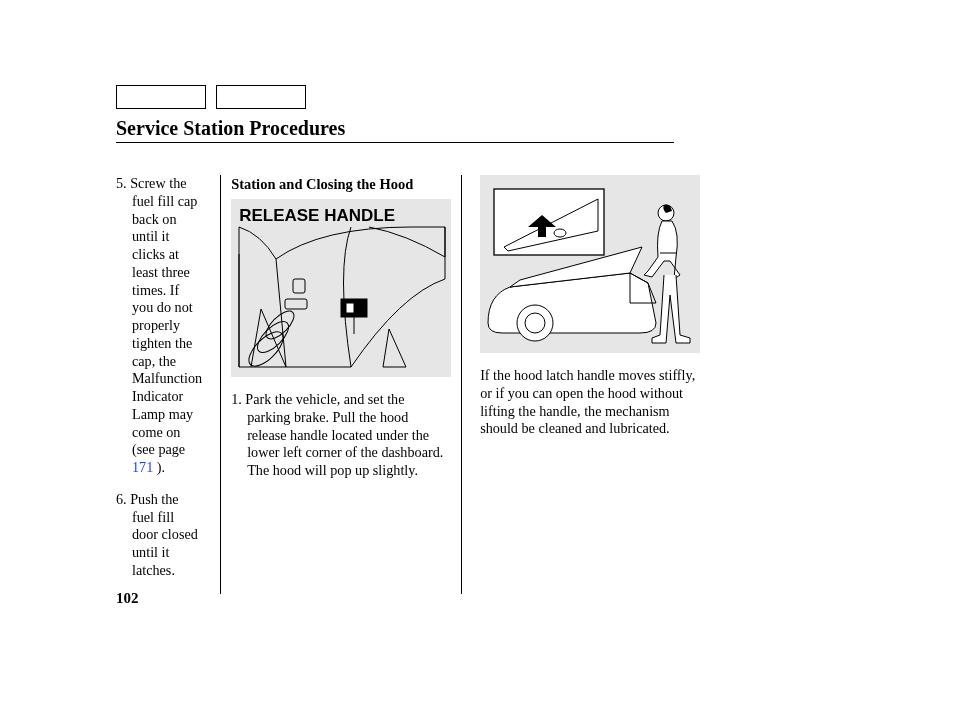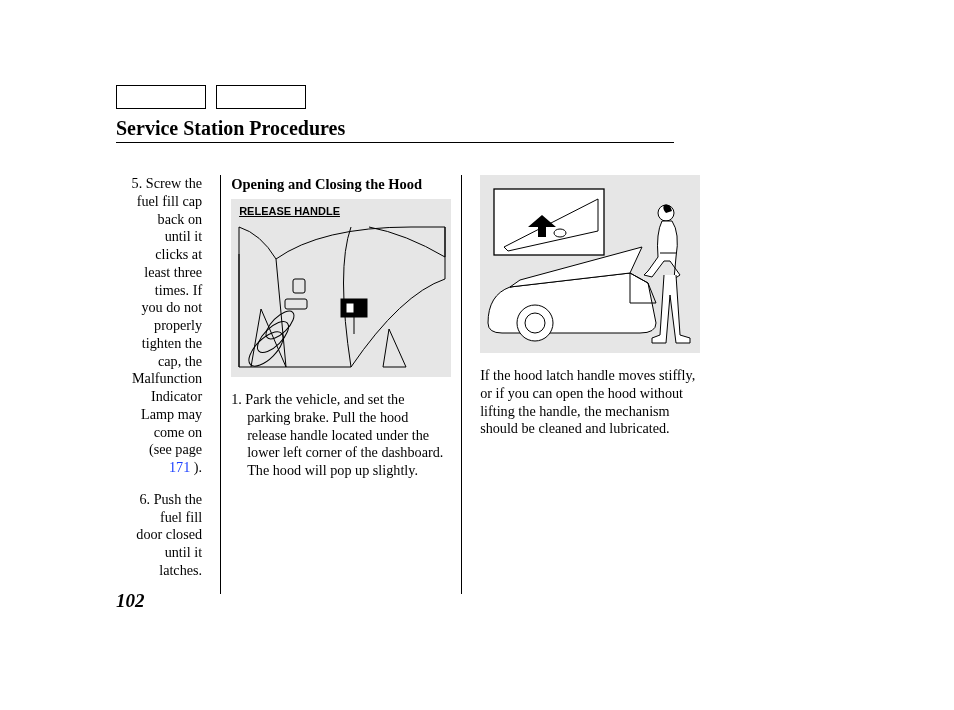--- a/index.html
+++ b/index.html
@@ -39,21 +39,21 @@
     margin: 0 0 32px 0;
   }
   .columns {
     display: flex;
     gap: 0;
   }
   .col {
     font-size: 14.2px;
     line-height: 1.25;
   }
-  .col1 { width: 238px; padding-right: 18px; text-align: right; }
+  .col1 { width: 238px; padding-right: 18px; }
   .col2 { width: 240px; padding-left: 10px; padding-right: 10px; border-left: 0.7px solid #000; border-right: 0.7px solid #000; }
   .col3 { width: 240px; padding-left: 18px; }
   .subhead {
     font-weight: bold;
     font-size: 14.5px;
     margin: 0 0 6px 0;
   }
   ol.plain {
     list-style: none;
     padding: 0;
@@ -72,34 +72,32 @@
     position: relative;
     box-sizing: border-box;
     overflow: hidden;
   }
   .illus-label {
     position: absolute;
     top: 6px;
     left: 8px;
     font-family: Arial, Helvetica, sans-serif;
     font-weight: bold;
-    font-size: 11px;
+    font-size: 17px;
     color: #000;
-    text-decoration: underline;
   }
   .link {
     color: #1a3fff;
   }
   .pnum {
     position: absolute;
     left: 116px;
     top: 590px;
     font-weight: bold;
-    font-size: 19px;
-    font-style: italic;
+    font-size: 15px;
   }
   p { margin: 0 0 24px 0; }
   svg { display: block; }
 </style>
 </head>
 <body>
 
 <div class="page">
   <div class="tab-boxes">
     <div class="tab-box"></div>
@@ -118,21 +116,21 @@
           <span class="link">171</span><span> ).</span>
         </li>
         <li>
           <span>6.</span>
           <span>Push the fuel fill door closed until it latches.</span>
         </li>
       </ol>
     </div>
 
     <div class="col col2">
-      <div class="subhead">Opening and Closing the Hood</div>
+      <div class="subhead">Station and Closing the Hood</div>
       <div class="illus">
         <span class="illus-label">RELEASE HANDLE</span>
         <svg width="220" height="178" viewBox="0 0 220 178">
           <g fill="none" stroke="#000" stroke-width="1">
 
             <path d="M8 28 Q30 35 45 60 L55 168 L8 168 Z"></path>
             <path d="M45 60 Q90 28 180 28 L214 28 L214 80 Q170 95 120 168 L55 168"></path>
 
             <path d="M138 28 Q175 35 214 58 L214 28"></path>
             <path d="M120 28 Q105 70 120 168"></path>

